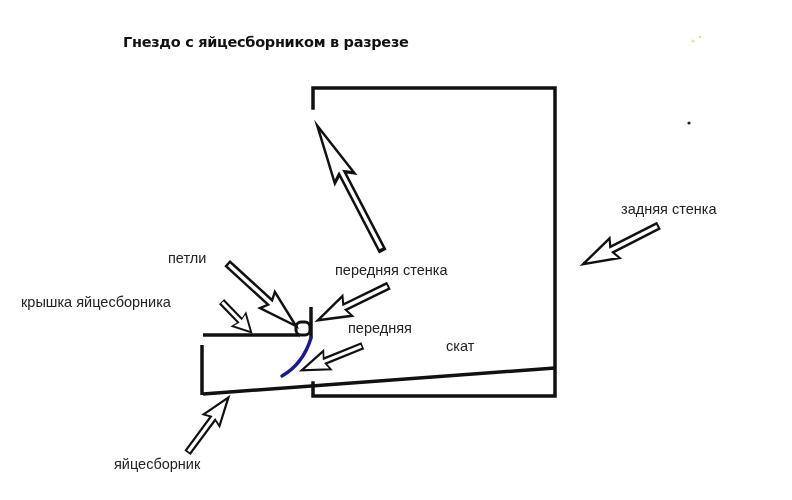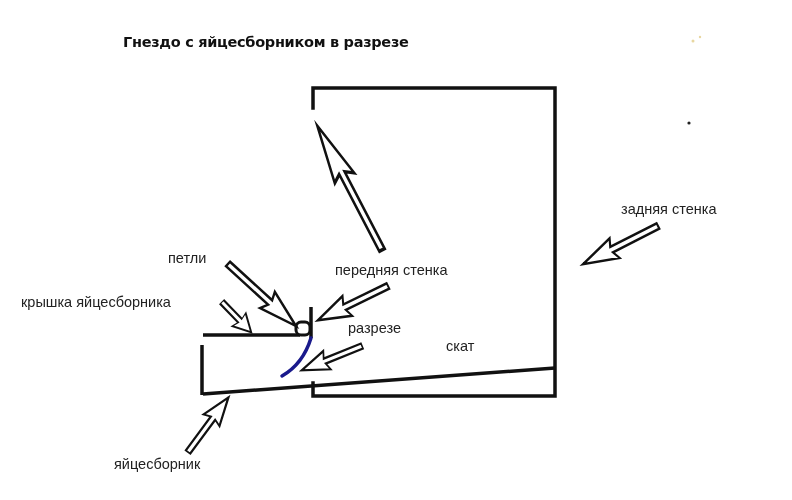--- a/index.html
+++ b/index.html
@@ -78,17 +78,17 @@
     <circle cx="689" cy="123" r="1.6" fill="#222"></circle>
     <circle cx="693" cy="41" r="1.5" fill="#e8d7a0"></circle>
     <circle cx="700" cy="37" r="1.2" fill="#e8d7a0"></circle>
   </svg>
 
   <div class="title">Гнездо с яйцесборником в разрезе</div>
 
   <div class="label" style="left:168px; top:250px;">петли</div>
   <div class="label" style="left:21px; top:294px;">крышка яйцесборника</div>
   <div class="label" style="left:335px; top:262px;">передняя стенка</div>
-  <div class="label" style="left:348px; top:320px;">разрезе</div>
+  <div class="label" style="left:348px; top:320px;">передняя</div>
   <div class="label" style="left:446px; top:338px;">скат</div>
   <div class="label" style="left:590px; top:201px;margin-left:31px;">задняя стенка</div>
   <div class="label" style="left:114px; top:456px;">яйцесборник</div>
 </div>
 
 </body></html>

